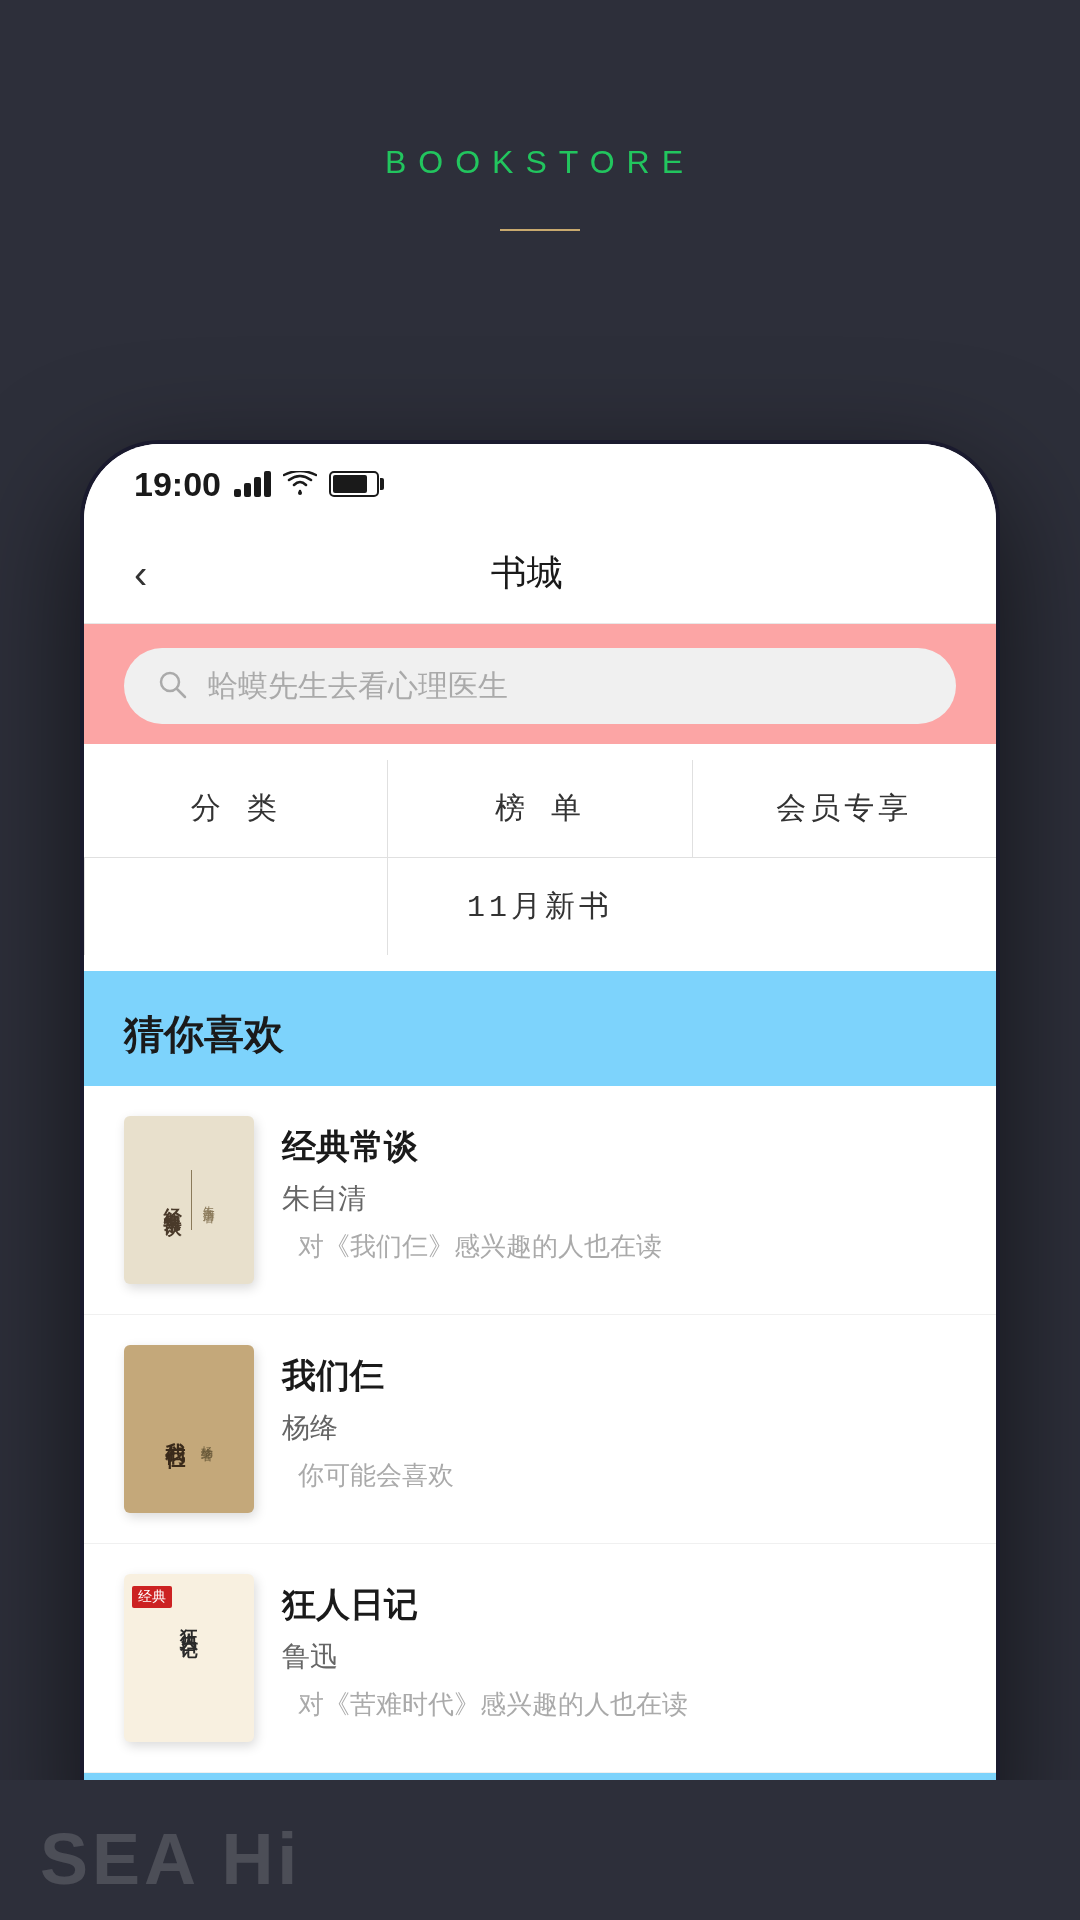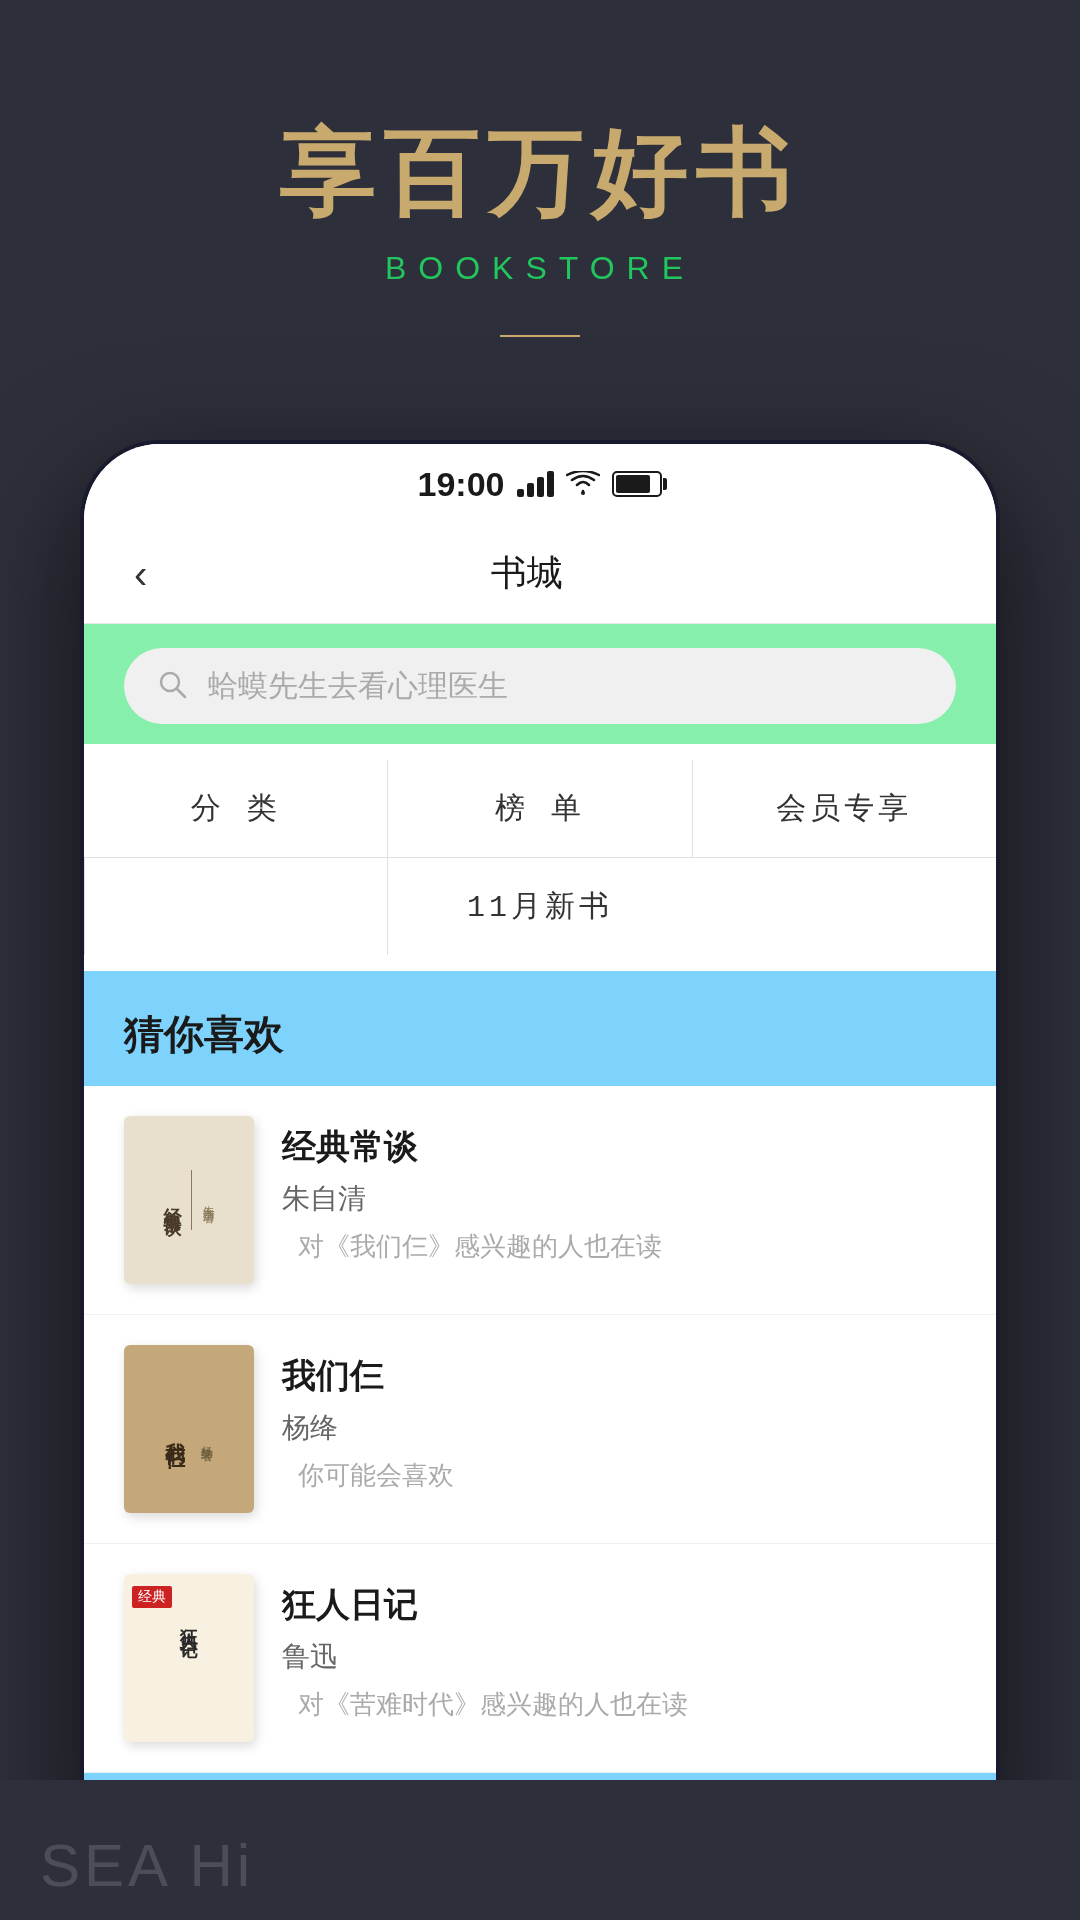--- a/index.html
+++ b/index.html
@@ -69,21 +69,21 @@
       display: flex;
       flex-direction: column;
     }
 
     
     .status-bar {
       background-color: #ffffff;
       height: 80px;
       display: flex;
       align-items: center;
-      justify-content: center;
+      justify-content: flex-start;
       padding: 0 50px;
       flex-shrink: 0;
       gap: 13px;
     }
 
     .status-time {
       font-size: 34px;
       font-weight: 600;
       color: #1a1a1a;
     }
@@ -172,21 +172,21 @@
       font-weight: 500;
       color: #1a1a1a;
     }
 
     .nav-spacer {
       width: 60px;
     }
 
     
     .search-container {
-      background-color: #86efac;
+      background-color: #fca5a5;
       padding: 24px 40px 20px;
       flex-shrink: 0;
     }
 
     .search-bar {
       background-color: #f0f0f0;
       border-radius: 50px;
       height: 76px;
       display: flex;
       align-items: center;
@@ -399,32 +399,31 @@
       right: 0;
       height: 140px;
       background-color: #2d2f3a;
       display: flex;
       align-items: flex-end;
       justify-content: flex-start;
       padding: 20px 40px;
     }
 
     .sea-hi-text {
-      font-size: 60px;
+      font-size: 72px;
       color: rgba(255,255,255,0.15);
-      font-weight: 400;
+      font-weight: 700;
       letter-spacing: 4px;
       margin-top: 36px;
     }
   </style>
 </head>
 <body>
 
 <div class="app-header">
-  <div class="app-title-cn">享百万好书</div>
   <div class="app-title-en">BOOKSTORE</div>
   <div class="header-divider"></div>
 </div>
 
 <div class="phone-mockup">
   <div class="phone-inner">
 
     <div class="status-bar">
       <span class="status-time">19:00</span>
       <div class="status-icons">

